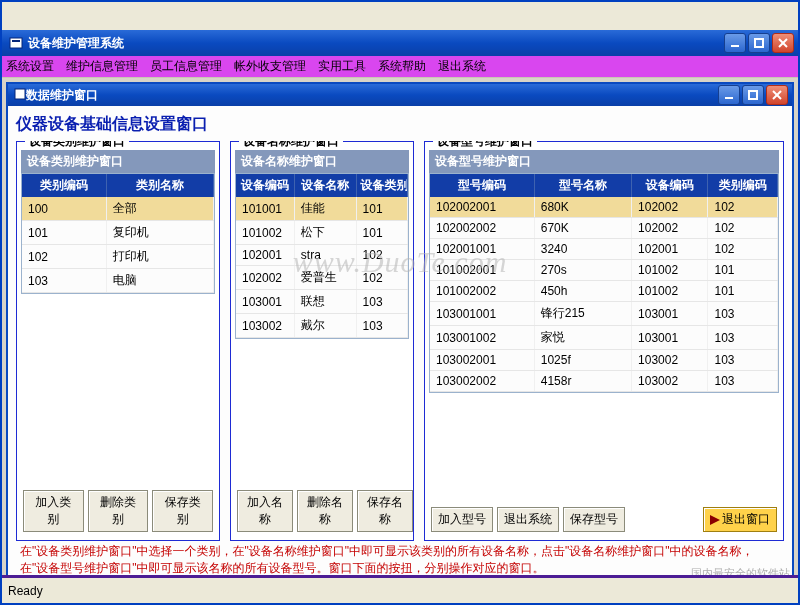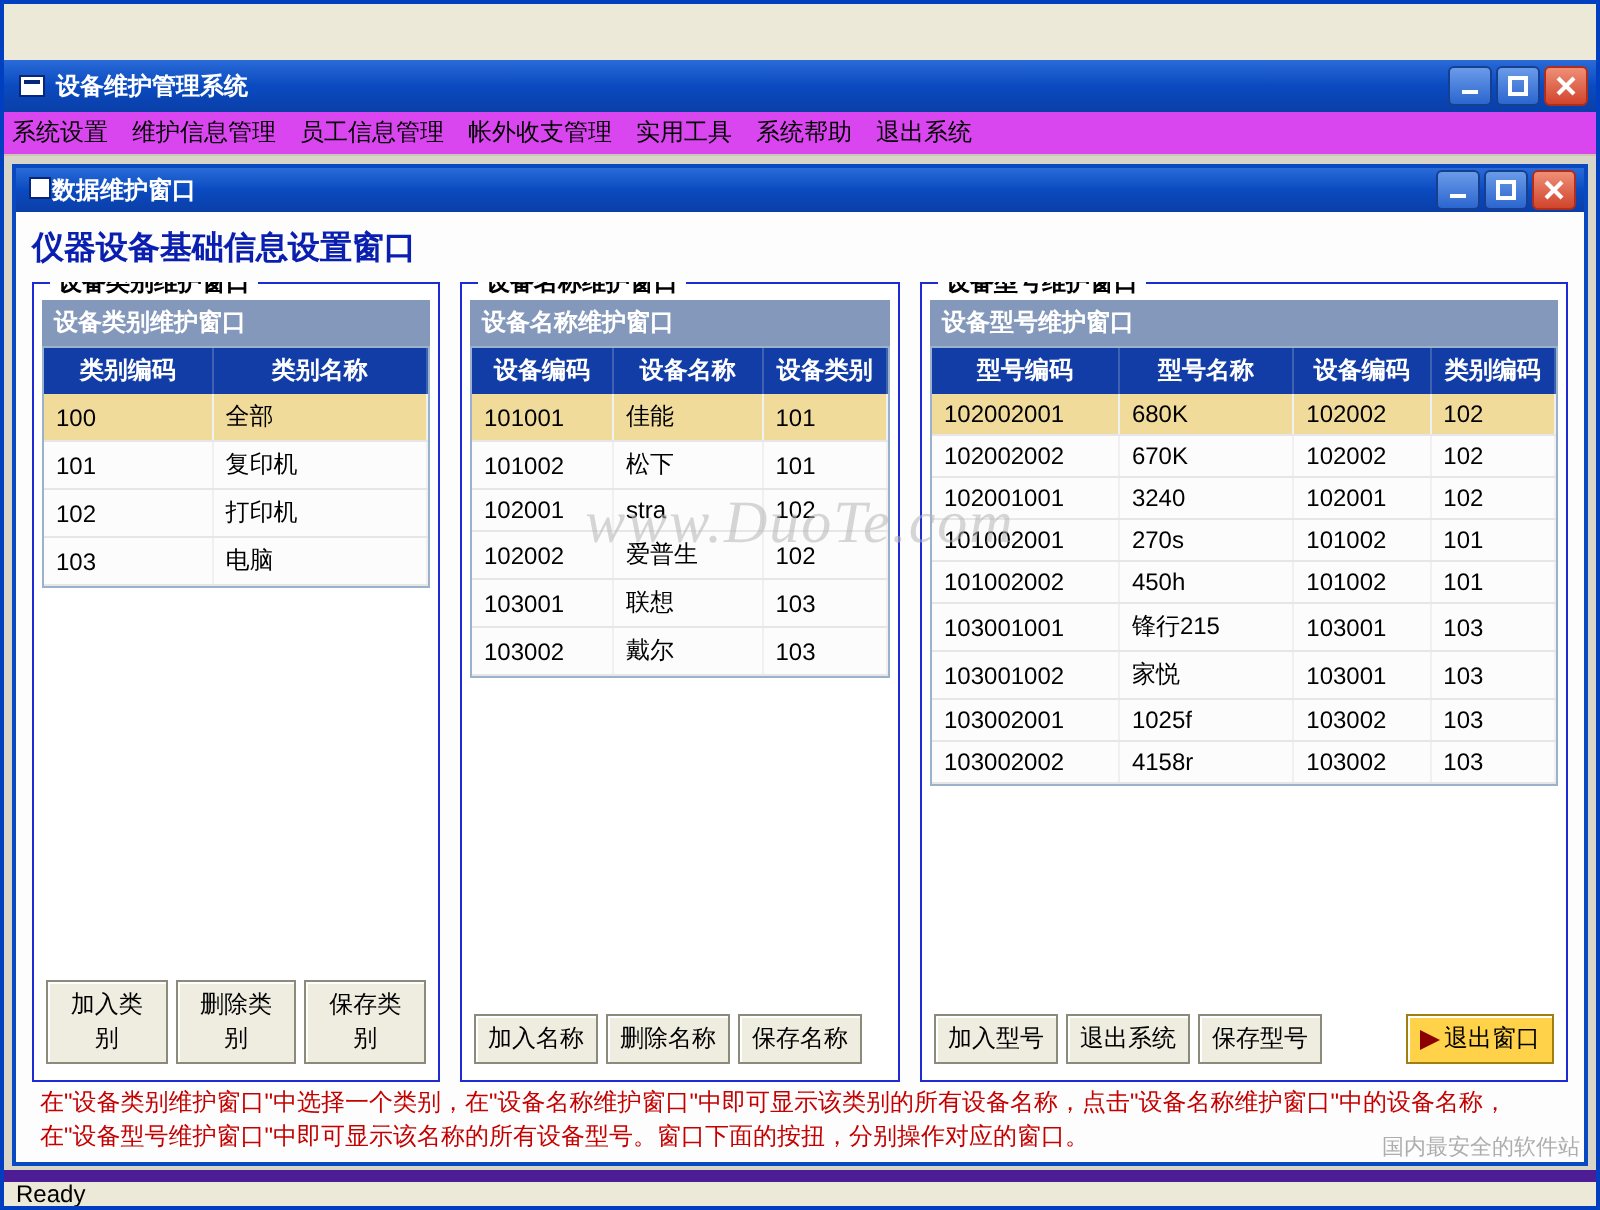--- a/index.html
+++ b/index.html
@@ -94,21 +94,21 @@
     overflow: hidden;
   }
   .fieldset {
     border: 1px solid #1e2bd4;
     padding: 4px;
     position: relative;
     display: flex; flex-direction: column;
     background: #fff;
   }
   .col1 { width: 204px; }
-  .col2 { width: 220px; }
+  .col2 { width: 184px; }
   .col3 { flex: 1; }
   .fs-legend {
     position: absolute;
     top: -9px; left: 8px;
     background: #fff;
     padding: 0 4px;
     color: #000;
     font-weight: bold;
   }
   .panel-header {
@@ -161,23 +161,23 @@
     box-shadow: inset 1px 1px 0 #fff;
   }
   .btn.hl { background: #ffd24a; border-color: #a07f10; }
   .help-text {
     color: #c40000;
     font-size: 12px;
     padding: 2px 4px 4px 4px;
     line-height: 1.4;
   }
   .statusbar {
-    height: 18px;
+    height: 28px;
     background: #ece9d8;
-    border-top: 6px solid #4c1d95;
+    border-top: 3px solid #4c1d95;
     display: flex; align-items: center;
     padding: 0 6px;
     position: absolute; left: 0; right: 0; bottom: 0;
   }
   .watermark {
     position: absolute;
     top: 50%; left: 50%;
     transform: translate(-50%, -96px);
     font-size: 30px;
     font-style: italic;

